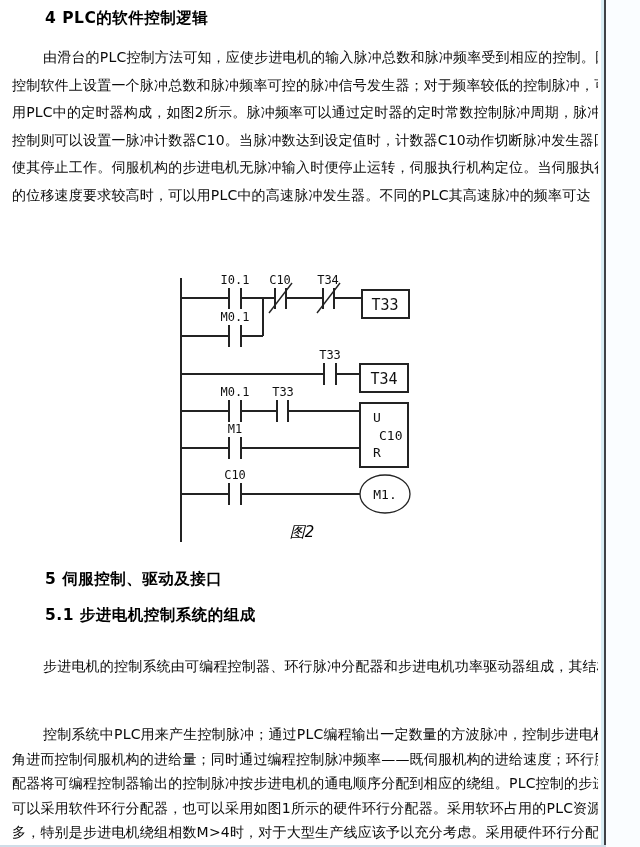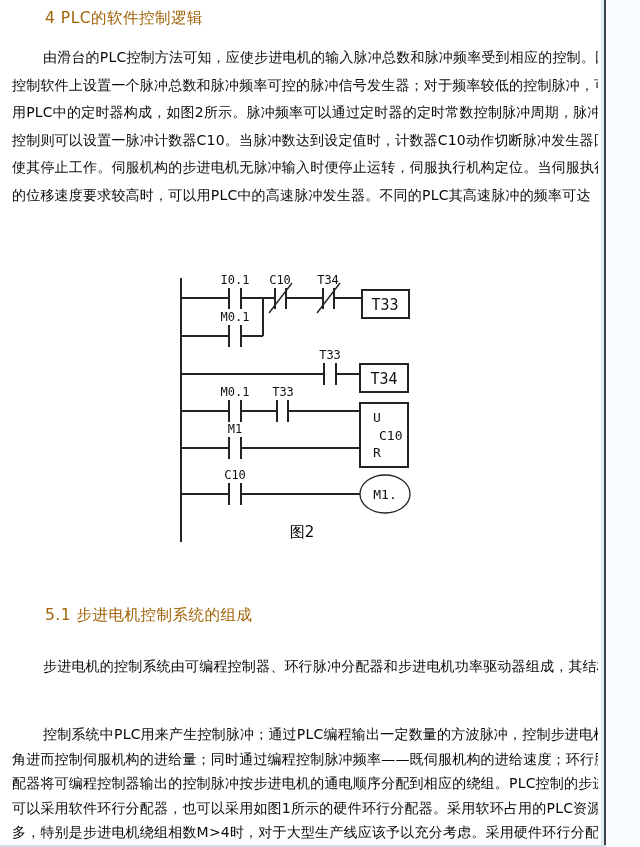--- a/index.html
+++ b/index.html
@@ -11,36 +11,36 @@
   }
   .page{position:absolute;left:0;top:0;width:601px;height:847px;background:#ffffff;}
   
   .edge-glow{position:absolute;top:0;left:601px;width:3px;height:847px;background:#d8edf4;}
   .edge-line{position:absolute;top:0;left:604px;width:2px;height:847px;background:#3f4246;}
   .edge-right{position:absolute;top:0;left:606px;width:34px;height:847px;background:#fafdff;}
   .edge-bottom{position:absolute;left:0;bottom:0;width:606px;height:2px;background:#cfdde8;}
 
   .h1{
     position:absolute;left:45px;
-    font-size:15.5px;font-weight:normal;color:#a16207;
+    font-size:15.5px;font-weight:bold;color:#000000;
     white-space:nowrap;letter-spacing:0.5px;
   }
   .para{position:absolute;left:12px;width:586px;}
   .ln{
     height:27.5px;line-height:27.5px;font-size:14px;color:#0a0a0a;
     white-space:nowrap;overflow:hidden;letter-spacing:0.2px;
   }
   .tight .ln{height:24.5px;line-height:24.5px;}
   .ind{padding-left:31px;}
 
   .figure{position:absolute;left:170px;top:243px;width:300px;height:300px;margin-top:25px;}
   .figure svg{display:block;}
   .fig-caption{
     position:absolute;left:262px;top:523px;width:80px;
-    text-align:center;font-size:15px;color:#000;
+    text-align:center;font-size:15px;color:#000;font-style:italic;
   }
   .ladder-line{stroke:#232323;stroke-width:1.4;fill:none;shape-rendering:crispEdges;}
   .ladder-bar{stroke:#232323;stroke-width:1.8;fill:none;shape-rendering:crispEdges;}
   .ladder-slash{stroke:#232323;stroke-width:1.4;fill:none;}
   .ladder-box{stroke:#232323;stroke-width:1.4;fill:none;shape-rendering:crispEdges;}
   .ladder-coil{stroke:#232323;stroke-width:1.3;fill:none;}
   .lbl{font-family:"DejaVu Sans Mono","Liberation Mono",monospace;font-size:12px;fill:#101010;}
   .boxlbl{font-family:"DejaVu Sans Mono","Liberation Mono",monospace;font-size:15px;fill:#101010;}
   .boxlbl-sm{font-family:"DejaVu Sans Mono","Liberation Mono",monospace;font-size:13px;fill:#101010;}
 </style>
@@ -123,20 +123,21 @@
       <line class="ladder-bar" x1="71" y1="215" x2="71" y2="237"></line>
       <text class="lbl" x="65" y="211" text-anchor="middle">C10</text>
       <line class="ladder-line" x1="71" y1="226" x2="190" y2="226"></line>
       <ellipse class="ladder-coil" cx="215" cy="226" rx="25" ry="19"></ellipse>
       <text class="boxlbl-sm" x="215" y="231" text-anchor="middle">M1.</text>
     </svg>
   </div>
 
   <div class="fig-caption">图2</div>
 
+  <div class="h1" style="top:569px">5  伺服控制、驱动及接口</div>
 
   <div class="h1" style="top:605px">5.1 步进电机控制系统的组成</div>
 
   <div class="para" style="top:653px">
     <div class="ln ind">步进电机的控制系统由可编程控制器、环行脉冲分配器和步进电机功率驱动器组成，其结构见</div>
   </div>
 
   <div class="para tight" style="top:722px">
     <div class="ln ind">控制系统中PLC用来产生控制脉冲；通过PLC编程输出一定数量的方波脉冲，控制步进电机的转</div>
     <div class="ln">角进而控制伺服机构的进给量；同时通过编程控制脉冲频率——既伺服机构的进给速度；环行脉冲分</div>

